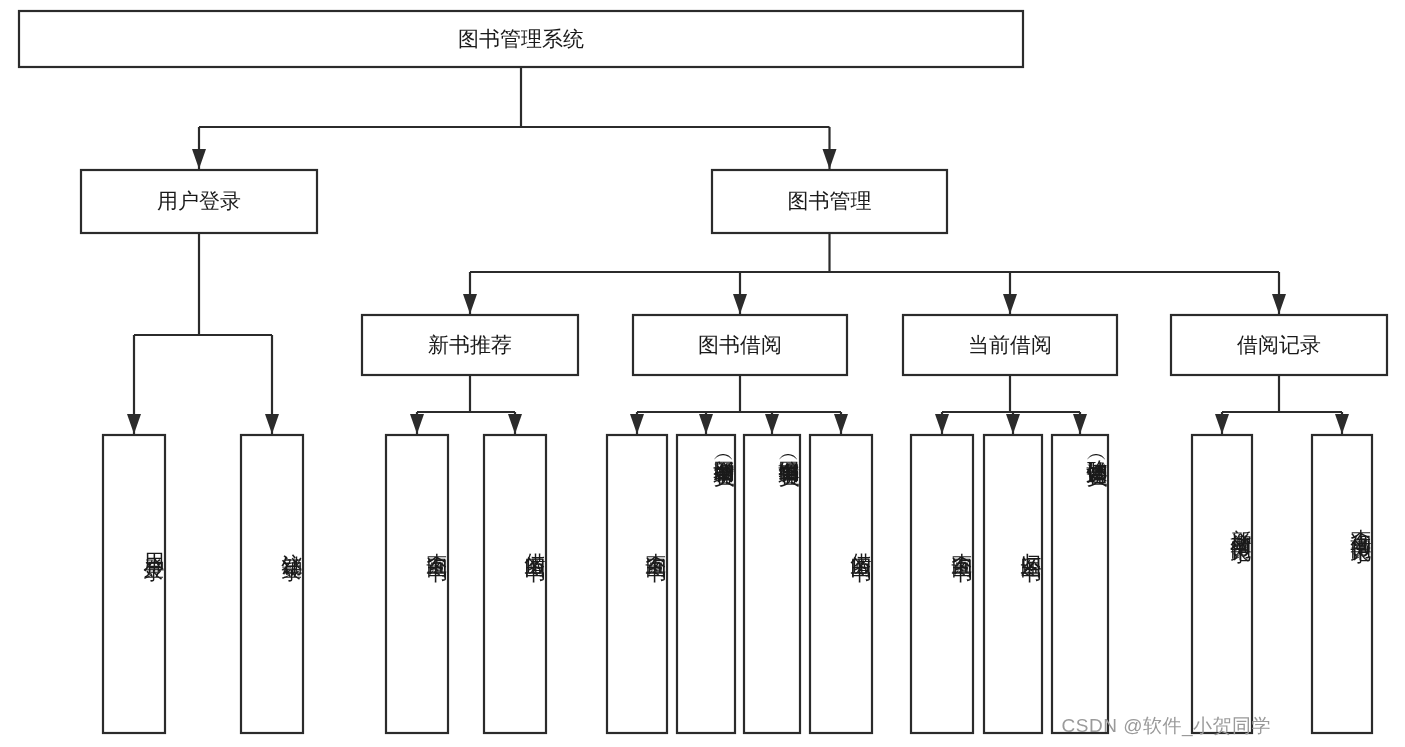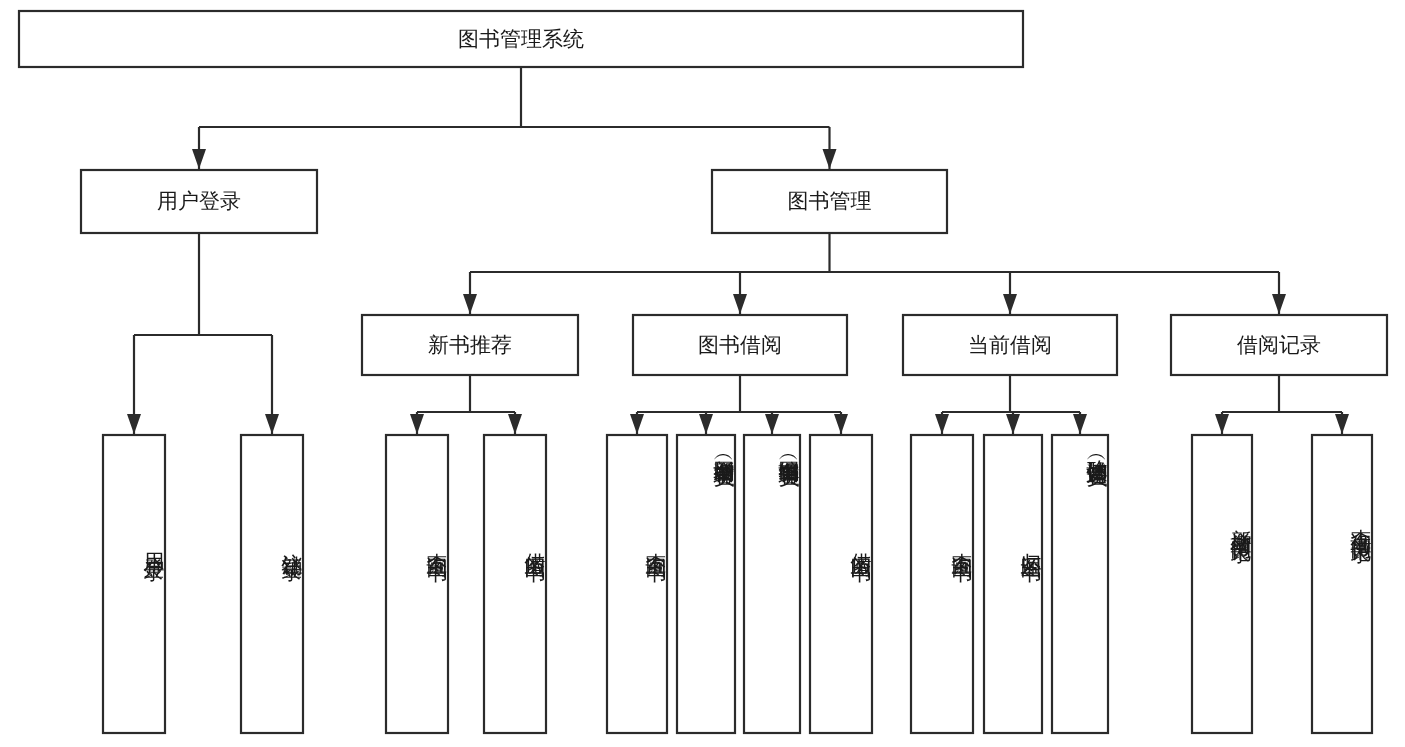--- a/index.html
+++ b/index.html
@@ -206,13 +206,14 @@
       <div class="node-label-v" style="left: 607px; width: 60px; top: 536px; letter-spacing: 3px;">查询图书</div>
       <div class="node-label-v" style="left: 677px; width: 58px; top: 443px; font-size: 21px; letter-spacing: 1px;">新增图书（管理员）</div>
       <div class="node-label-v" style="left: 744px; width: 56px; top: 443px; font-size: 21px; letter-spacing: 1px;">编辑图书（管理员）</div>
       <div class="node-label-v" style="left: 810px; width: 62px; top: 536px; letter-spacing: 3px;">借阅图书</div>
       <div class="node-label-v" style="left: 911px; width: 62px; top: 536px; letter-spacing: 3px;">查询图书</div>
       <div class="node-label-v" style="left: 984px; width: 58px; top: 536px; letter-spacing: 3px;">归还图书</div>
       <div class="node-label-v" style="left: 1052px; width: 56px; top: 443px; font-size: 21px; letter-spacing: 1px;">确认归还（管理员）</div>
       <div class="node-label-v" style="left: 1192px; width: 60px; top: 512px; letter-spacing: 3px;">新增借阅记录</div>
       <div class="node-label-v" style="left: 1312px; width: 60px; top: 512px; letter-spacing: 3px;">查询借阅记录</div>
     </div>
+  <div class="watermark">CSDN @软件_小贺同学</div>
 </div>
 
 </body></html>

